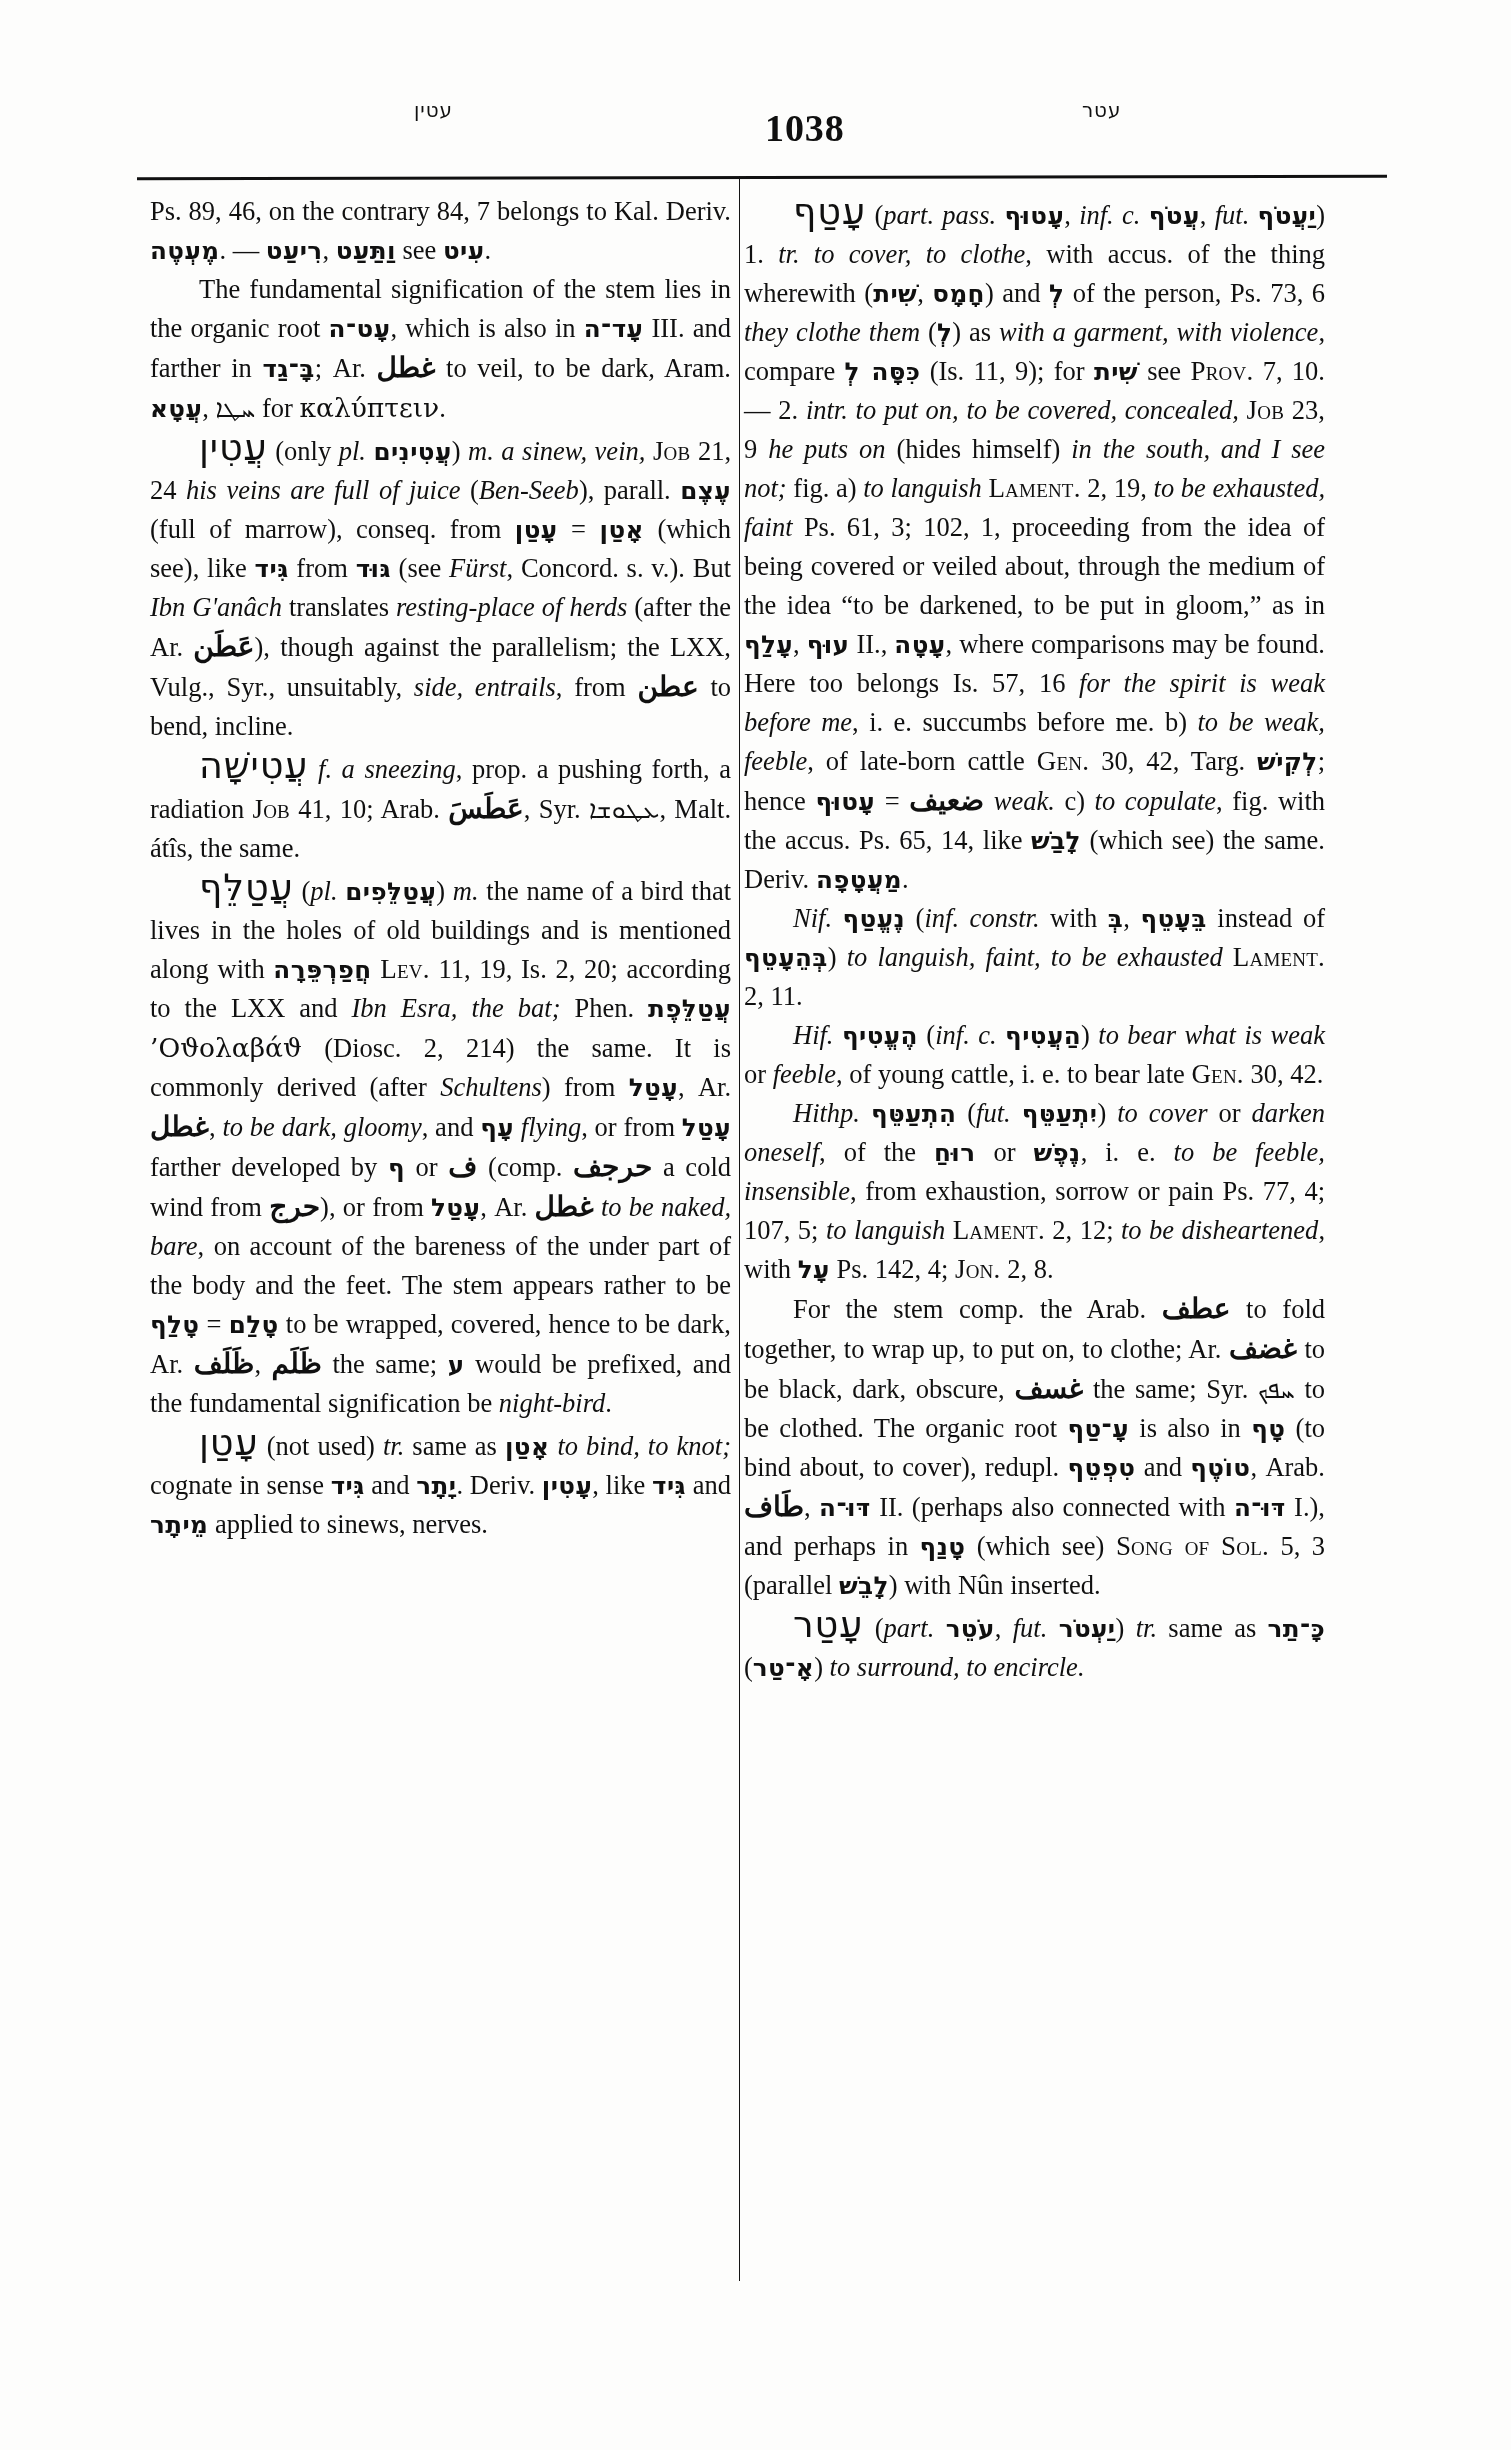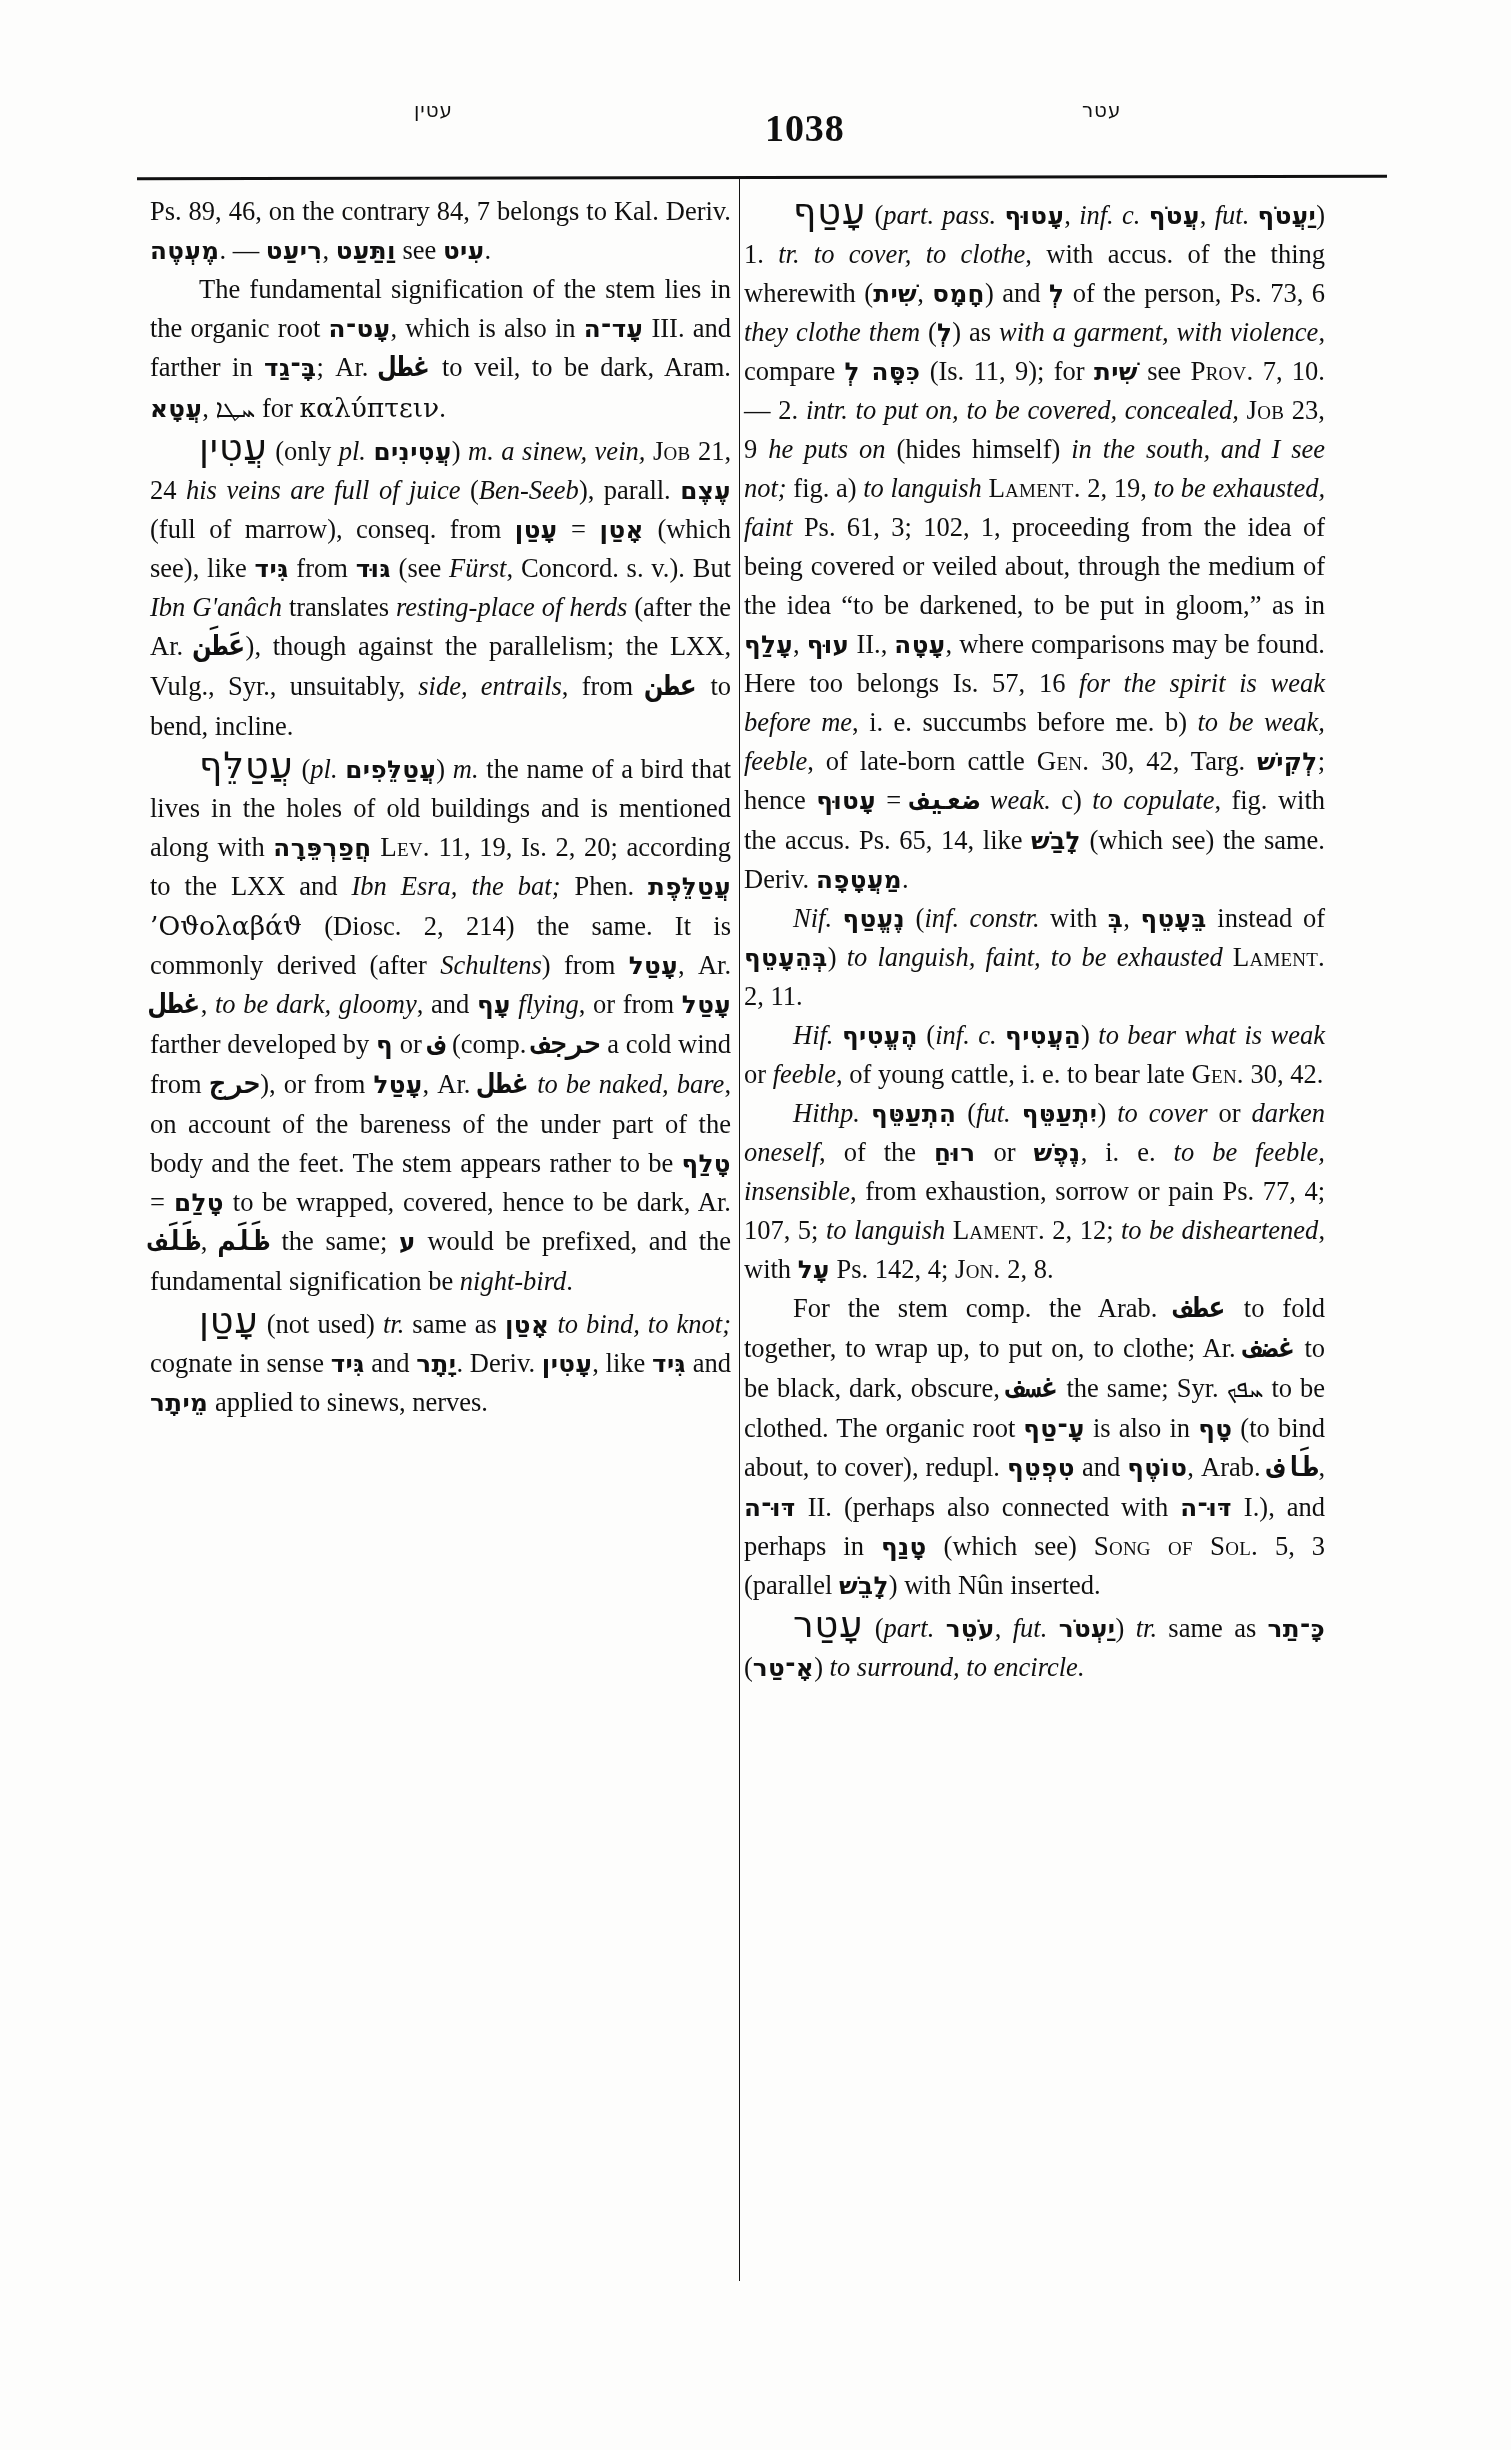--- a/index.html
+++ b/index.html
@@ -100,21 +100,21 @@
   }
   .heb-lemma {
     font-family: "DejaVu Sans", sans-serif;
     font-size: 1.38em;
     font-weight: 400;
     direction: rtl;
     unicode-bidi: isolate;
     letter-spacing: 0.9px;
   }
   .ar {
-    font-family: Liberation Mono, monospace;
+    font-family: Liberation Sans, sans-serif;
     font-size: 1.06em;
     font-weight: 700;
     direction: rtl;
     unicode-bidi: isolate;
   }
   .syr {
     font-family: "DejaVu Sans", sans-serif;
     font-size: 0.95em;
     font-weight: 400;
     direction: rtl;
@@ -144,20 +144,21 @@
     <span class="head-right heb-lemma">עטר</span>
   </div>
 
   <div class="rule"></div>
   <div class="col-divider"></div>
 
   <div class="col col-left">
       <p class="nolast"><span>Ps. 89, 46, on the contrary 84, 7 belongs to Kal.  Deriv. </span><span class="heb">מֶעְטֶה</span><span>. — </span><span class="heb">רִיעַט</span><span>, </span><span class="heb">וַתַּעַט</span><span> see </span><span class="heb">עִיט</span><span>.</span></p>
       <p class="indent nolast"><span>The fundamental signification of the stem lies in the organic root </span><span class="heb">עָט־ה</span><span>, which is also in </span><span class="heb">עָד־ה</span><span> III. and farther in </span><span class="heb">בָּ־גַד</span><span>; Ar. </span><span class="ar">غطل</span><span> to veil, to be dark, Aram. </span><span class="heb">עֲטָא</span><span>, </span><span class="syr">ܚܛܐ</span><span> for </span><span class="gr">καλύπτειν</span><span>.</span></p>
       <p class="indent nolast"><span class="heb-lemma">עֲטִין</span><span> (only </span><span class="it">pl.</span><span> </span><span class="heb">עֲטִינִים</span><span>) </span><span class="it">m. a sinew, vein,</span><span> </span><span class="sc">Job</span><span> 21, 24 </span><span class="it">his veins are full of juice</span><span> (</span><span class="it">Ben-Seeb</span><span>), parall. </span><span class="heb">עֶצֶם</span><span> (full of marrow), conseq. from </span><span class="heb">עָטַן</span><span> = </span><span class="heb">אָטַן</span><span> (which see), like </span><span class="heb">גִּיד</span><span> from </span><span class="heb">גּוּד</span><span> (see </span><span class="it">Fürst</span><span>, Concord. s. v.). But </span><span class="it">Ibn G'anâch</span><span> translates </span><span class="it">resting-place of herds</span><span> (after the Ar. </span><span class="ar">عَطَن</span><span>), though against the parallelism; the LXX, Vulg., Syr., unsuitably, </span><span class="it">side, entrails</span><span>, from </span><span class="ar">عطن</span><span> to bend, incline.</span></p>
+      <p class="indent nolast"><span class="heb-lemma">עֲטִישָׁה</span><span> </span><span class="it">f. a sneezing</span><span>, prop. a pushing forth, a radiation </span><span class="sc">Job</span><span> 41, 10; Arab. </span><span class="ar">عَطَسَ</span><span>, Syr. </span><span class="syr">ܥܛܘܫܐ</span><span>, Malt. átîs, the same.</span></p>
       <p class="indent nolast"><span class="heb-lemma">עֲטַלֵּף</span><span> (</span><span class="it">pl.</span><span> </span><span class="heb">עֲטַלֵּפִים</span><span>) </span><span class="it">m.</span><span> the name of a bird that lives in the holes of old buildings and is mentioned along with </span><span class="heb">חֲפַרְפֵּרָה</span><span> </span><span class="sc">Lev.</span><span> 11, 19, Is. 2, 20; according to the LXX and </span><span class="it">Ibn Esra, the bat;</span><span> Phen. </span><span class="heb">עֲטַלֵּפֶת</span><span> </span><span class="gr">’Οϑολαβάϑ</span><span> (Diosc. 2, 214) the same. It is commonly derived (after </span><span class="it">Schultens</span><span>) from </span><span class="heb">עָטַל</span><span>, Ar. </span><span class="ar">غطل</span><span>, </span><span class="it">to be dark, gloomy</span><span>, and </span><span class="heb">עָף</span><span> </span><span class="it">flying</span><span>, or from </span><span class="heb">עָטַל</span><span> farther developed by </span><span class="heb">ף</span><span> or </span><span class="ar">ف</span><span> (comp. </span><span class="ar">حرجف</span><span> a cold wind from </span><span class="ar">حرج</span><span>), or from </span><span class="heb">עָטַל</span><span>, Ar. </span><span class="ar">غطل</span><span> </span><span class="it">to be naked, bare</span><span>, on account of the bareness of the under part of the body and the feet.  The stem appears rather to be </span><span class="heb">טָלַף</span><span> = </span><span class="heb">טָלַם</span><span> to be wrapped, covered, hence to be dark, Ar. </span><span class="ar">ظَلَف</span><span>, </span><span class="ar">ظَلَم</span><span> the same; </span><span class="heb">ע</span><span> would be prefixed, and the fundamental signification be </span><span class="it">night-bird</span><span>.</span></p>
       <p class="indent nolast"><span class="heb-lemma">עָטַן</span><span> (not used) </span><span class="it">tr.</span><span> same as </span><span class="heb">אָטַן</span><span> </span><span class="it">to bind, to knot;</span><span> cognate in sense </span><span class="heb">גִּיד</span><span> and </span><span class="heb">יָתָר</span><span>. Deriv. </span><span class="heb">עָטִין</span><span>, like </span><span class="heb">גִּיד</span><span> and </span><span class="heb">מֵיתָר</span><span> applied to sinews, nerves.</span></p>
     </div>
 
   <div class="col col-right">
       <p class="indent nolast"><span class="heb-lemma">עָטַף</span><span> (</span><span class="it">part. pass.</span><span> </span><span class="heb">עָטוּף</span><span>, </span><span class="it">inf. c.</span><span> </span><span class="heb">עֲטֹף</span><span>, </span><span class="it">fut.</span><span> </span><span class="heb">יַעֲטֹף</span><span>) 1. </span><span class="it">tr. to cover, to clothe</span><span>, with accus. of the thing wherewith (</span><span class="heb">שִׁית</span><span>, </span><span class="heb">חָמָס</span><span>) and </span><span class="heb">לְ</span><span> of the person, Ps. 73, 6 </span><span class="it">they clothe them</span><span> (</span><span class="heb">לְ</span><span>) as </span><span class="it">with a garment, with violence</span><span>, compare </span><span class="heb">כִּסָּה לְ</span><span> (Is. 11, 9); for </span><span class="heb">שִׁית</span><span> see </span><span class="sc">Prov.</span><span> 7, 10. — 2. </span><span class="it">intr. to put on, to be covered, concealed,</span><span> </span><span class="sc">Job</span><span> 23, 9 </span><span class="it">he puts on</span><span> (hides himself) </span><span class="it">in the south, and I see not;</span><span> fig. a) </span><span class="it">to languish</span><span> </span><span class="sc">Lament.</span><span> 2, 19, </span><span class="it">to be exhausted, faint</span><span> Ps. 61, 3; 102, 1, proceeding from the idea of being covered or veiled about, through the medium of the idea “to be darkened, to be put in gloom,” as in </span><span class="heb">עָלַף</span><span>, </span><span class="heb">עוּף</span><span> II., </span><span class="heb">עָטָה</span><span>, where comparisons may be found.  Here too belongs Is. 57, 16 </span><span class="it">for the spirit is weak before me</span><span>, i. e. succumbs before me.  b) </span><span class="it">to be weak, feeble</span><span>, of late-born cattle </span><span class="sc">Gen.</span><span> 30, 42, Targ. </span><span class="heb">לְקִישׁ</span><span>; hence </span><span class="heb">עָטוּף</span><span> = </span><span class="ar">ضعيف</span><span> </span><span class="it">weak.</span><span>  c) </span><span class="it">to copulate</span><span>, fig. with the accus. Ps. 65, 14, like </span><span class="heb">לָבַשׁ</span><span> (which see) the same.  Deriv. </span><span class="heb">מַעֲטָפָה</span><span>.</span></p>
       <p class="indent nolast"><span class="it">Nif.</span><span> </span><span class="heb">נֶעֱטַף</span><span> (</span><span class="it">inf. constr.</span><span> with </span><span class="heb">בְּ</span><span>, </span><span class="heb">בֵּעָטֵף</span><span> instead of </span><span class="heb">בְּהֵעָטֵף</span><span>) </span><span class="it">to languish, faint, to be exhausted</span><span> </span><span class="sc">Lament.</span><span> 2, 11.</span></p>
       <p class="indent nolast"><span class="it">Hif.</span><span> </span><span class="heb">הֶעֱטִיף</span><span> (</span><span class="it">inf. c.</span><span> </span><span class="heb">הַעֲטִיף</span><span>) </span><span class="it">to bear what is weak</span><span> or </span><span class="it">feeble</span><span>, of young cattle, i. e. to bear late </span><span class="sc">Gen.</span><span> 30, 42.</span></p>
       <p class="indent nolast"><span class="it">Hithp.</span><span> </span><span class="heb">הִתְעַטֵּף</span><span> (</span><span class="it">fut.</span><span> </span><span class="heb">יִתְעַטֵּף</span><span>) </span><span class="it">to cover</span><span> or </span><span class="it">darken oneself</span><span>, of the </span><span class="heb">רוּחַ</span><span> or </span><span class="heb">נֶפֶשׁ</span><span>, i. e. </span><span class="it">to be feeble, insensible</span><span>, from exhaustion, sorrow or pain Ps. 77, 4; 107, 5; </span><span class="it">to languish</span><span> </span><span class="sc">Lament.</span><span> 2, 12; </span><span class="it">to be disheartened</span><span>, with </span><span class="heb">עָל</span><span> Ps. 142, 4; </span><span class="sc">Jon.</span><span> 2, 8.</span></p>
       <p class="indent nolast"><span>For the stem comp. the Arab. </span><span class="ar">عطف</span><span> to fold together, to wrap up, to put on, to clothe; Ar. </span><span class="ar">غضف</span><span> to be black, dark, obscure, </span><span class="ar">غسف</span><span> the same; Syr. </span><span class="syr">ܚܦܟ</span><span> to be clothed.  The organic root </span><span class="heb">עָ־טַף</span><span> is also in </span><span class="heb">טָף</span><span> (to bind about, to cover), redupl. </span><span class="heb">טִפְטֵף</span><span> and </span><span class="heb">טוֹטֶף</span><span>, Arab. </span><span class="ar">طَاف</span><span>, </span><span class="heb">דּוּ־ה</span><span> II. (perhaps also connected with </span><span class="heb">דּוּ־ה</span><span> I.), and perhaps in </span><span class="heb">טָנַף</span><span> (which see) </span><span class="sc">Song of Sol.</span><span> 5, 3 (parallel </span><span class="heb">לָבֵשׁ</span><span>) with Nûn inserted.</span></p>

